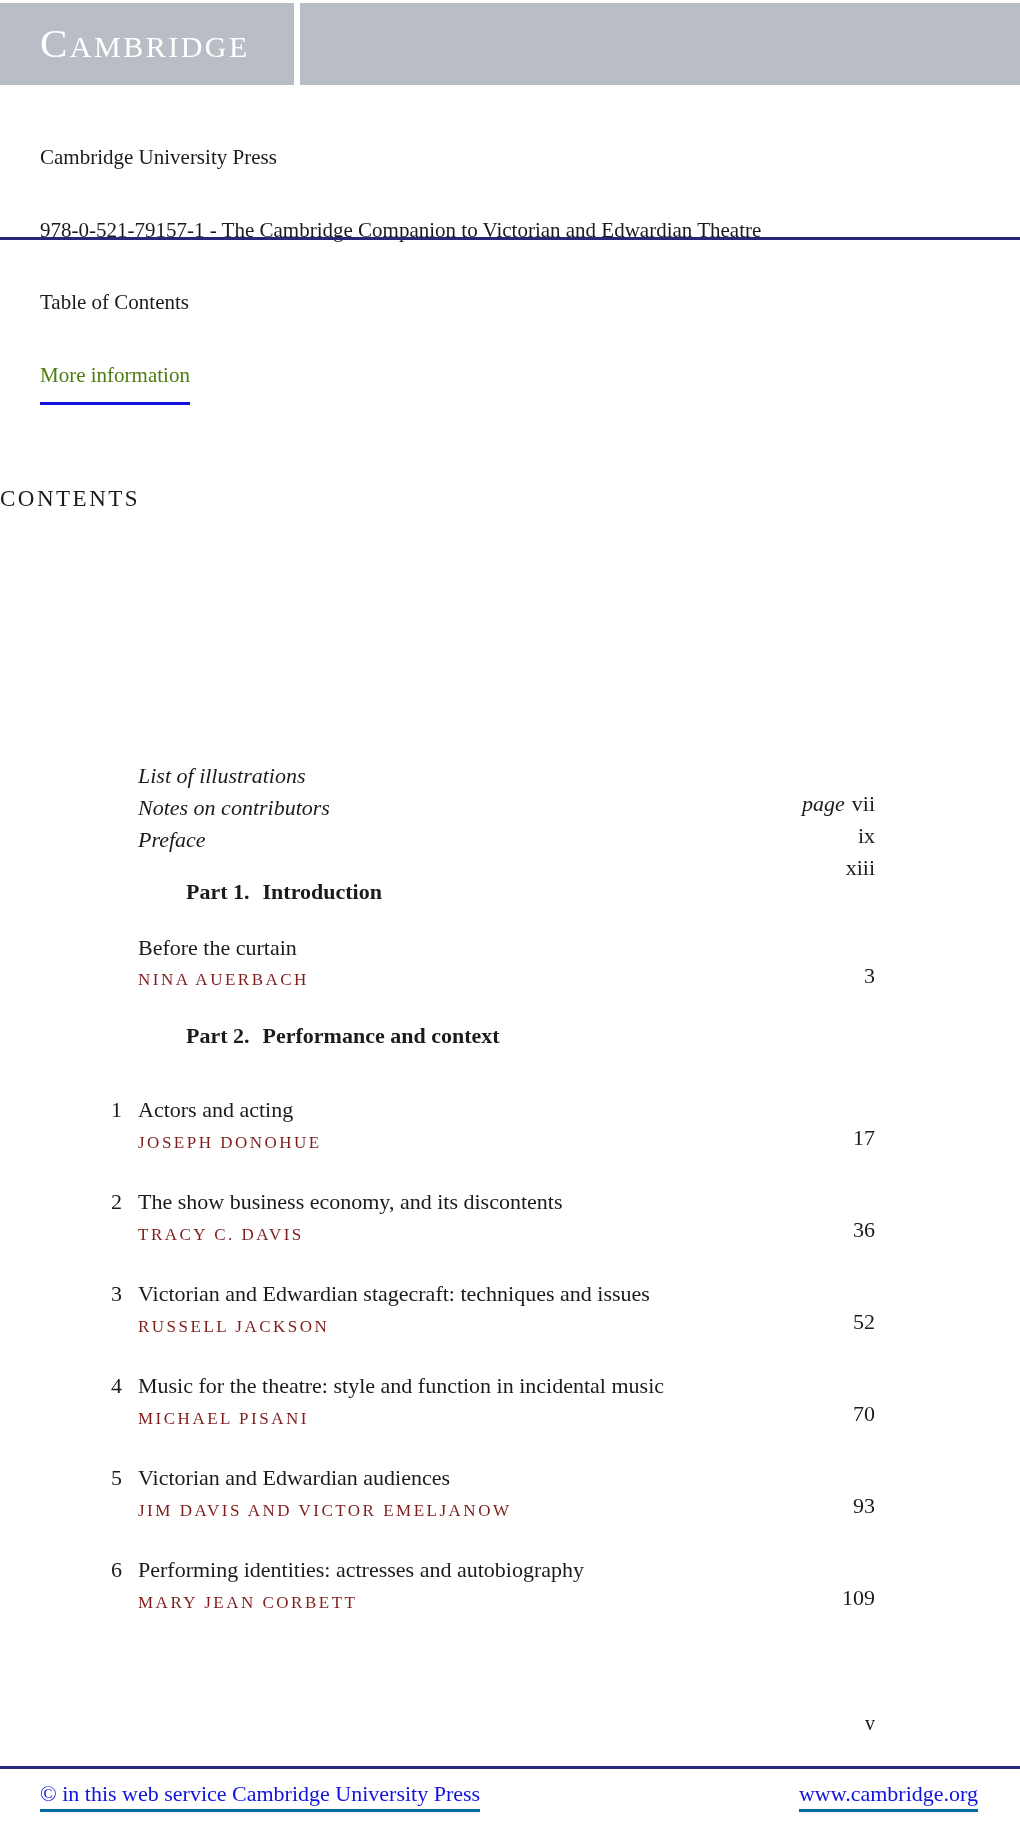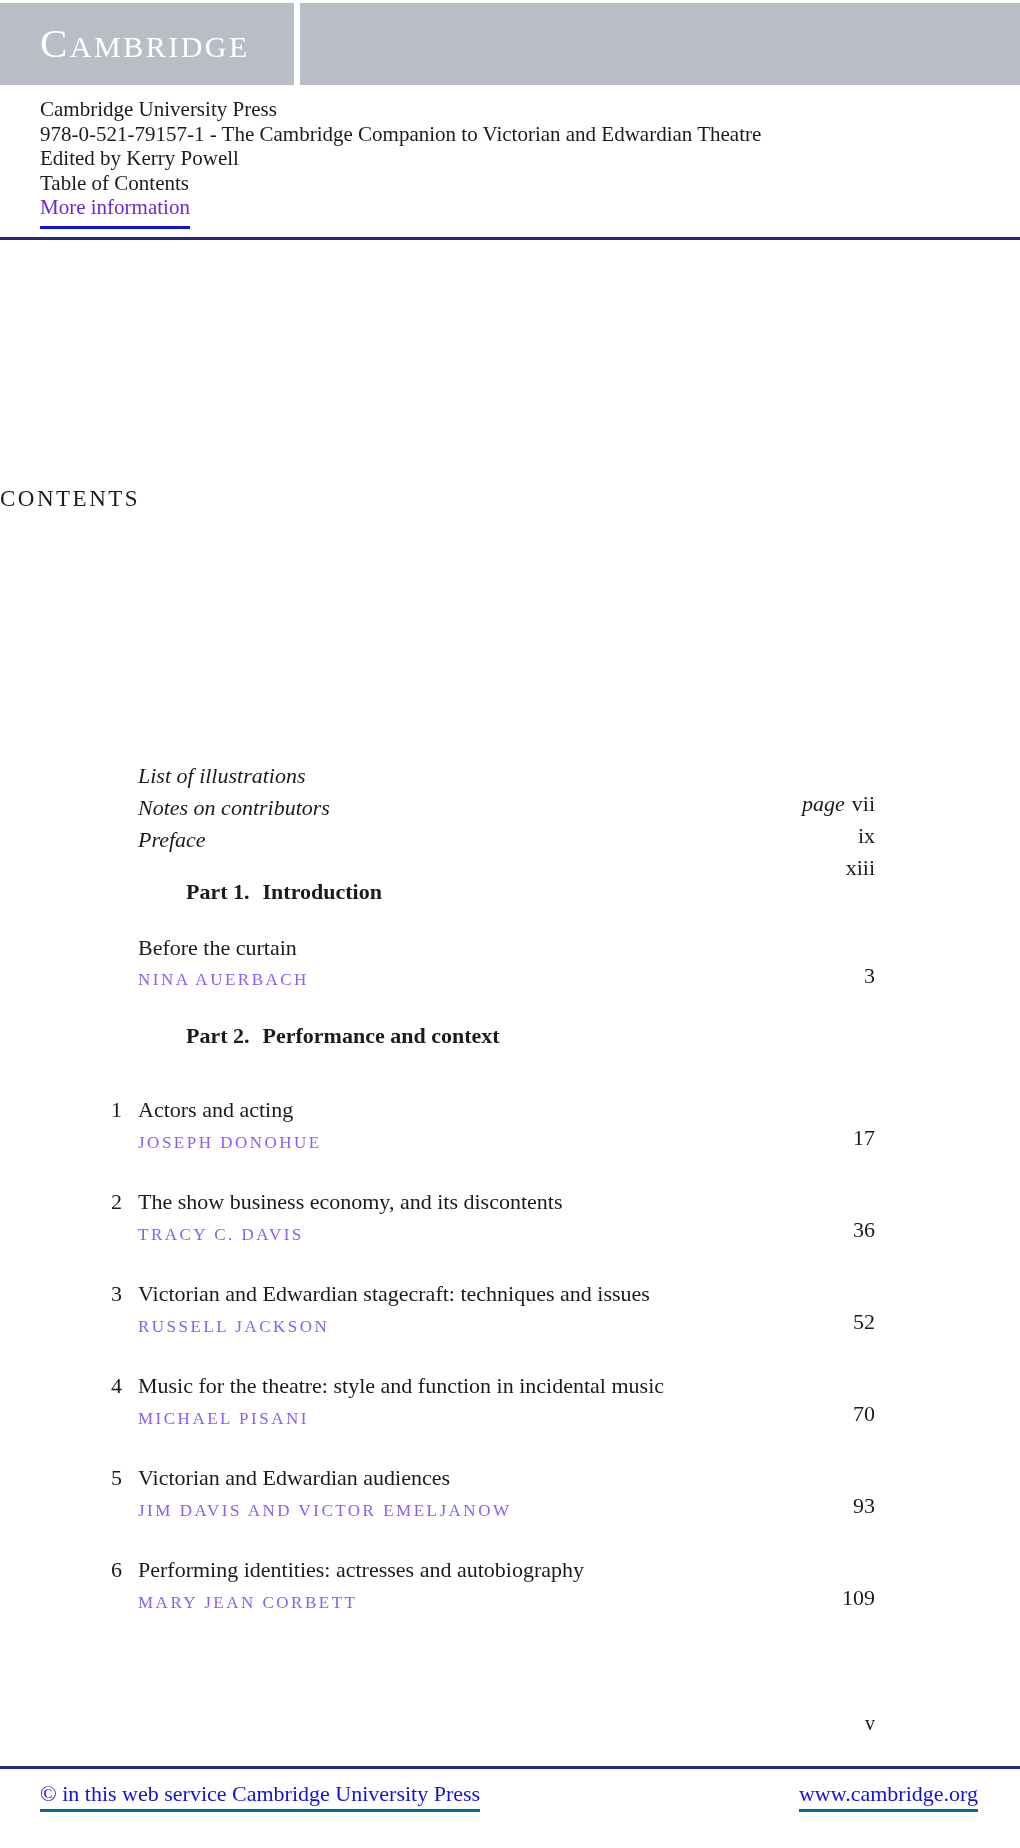--- a/index.html
+++ b/index.html
@@ -16,24 +16,24 @@
   .banner { position:absolute; top:3px; left:0; width:1020px; height:82px; background:#b9bec6; }
   .banner-divider { position:absolute; top:3px; left:294px; width:6px; height:82px; background:#ffffff; }
   .logo {
     position:absolute; top:3px; left:40px; height:82px; line-height:80px;
     color:#ffffff; font-size:30px; letter-spacing:2.5px; font-family:"Liberation Serif",serif;
   }
   .logo::first-letter { font-size:41px; }
 
   
   .header-block { position:absolute; left:40px; top:97px; font-size:21px; line-height:24.5px; }
-  .header-line { white-space:nowrap; }
+  .header-line { white-space:nowrap;margin-top:48px; }
   .header-link {
-    color:#6d28d9; display:inline-block; text-decoration:none;
-    border-bottom:3px solid #1212e0; padding-bottom:6px; cursor:pointer;
+    color:#4d7c0f; display:inline-block; text-decoration:none;
+    border-bottom:3px solid #1212e0; padding-bottom:15px; cursor:pointer;
   }
 
   .rule { position:absolute; left:0; width:1020px; height:3px; background:#28287b; }
   .rule-top { top:237px; }
   .rule-bottom { top:1766px; }
 
   
   .contents-heading {
     position:absolute; top:486px; left:0; width:990px; text-align:left;
     font-size:23px; letter-spacing:2.5px;
@@ -50,21 +50,21 @@
 
   .part-heading { position:absolute; left:138px; font-size:22px; font-weight:bold; line-height:28px;margin-left:48px; }
   .part-label { margin-right:13px; font-feature-settings:"onum"; font-variant-numeric:oldstyle-nums; }
 
   .entry-num {
     position:absolute; left:-27px; width:20px;
     font-feature-settings:"onum"; font-variant-numeric:oldstyle-nums;
   }
   .author-row {
     position:absolute; left:138px;
-    font-size:17px; letter-spacing:2.5px; line-height:22px; color:#8b5cf6;
+    font-size:17px; letter-spacing:2.5px; line-height:22px; color:#7f1d1d;
   }
 
   .folio { position:absolute; top:1712px; right:145px; font-size:20px; }
 
   
   .footer-link {
     position:absolute; top:1781px; font-size:22px; line-height:26px;
     color:#1212e0; border-bottom:3px solid #0369a1; padding-bottom:2px;
     cursor:pointer; white-space:nowrap;
   }
@@ -74,21 +74,20 @@
 </head>
 <body>
 
 <div class="banner"></div>
 <div class="banner-divider"></div>
 <div class="logo">CAMBRIDGE</div>
 
 <div class="header-block">
   <div class="header-line">Cambridge University Press</div>
   <div class="header-line">978-0-521-79157-1 - The Cambridge Companion to Victorian and Edwardian Theatre</div>
-  <div class="header-line">Edited by Kerry Powell</div>
   <div class="header-line">Table of Contents</div>
   <div class="header-line">
     <span class="header-link">More information</span>
   </div>
 </div>
 
 <div class="rule rule-top"></div>
 
 <div class="contents-heading">CONTENTS</div>
 

